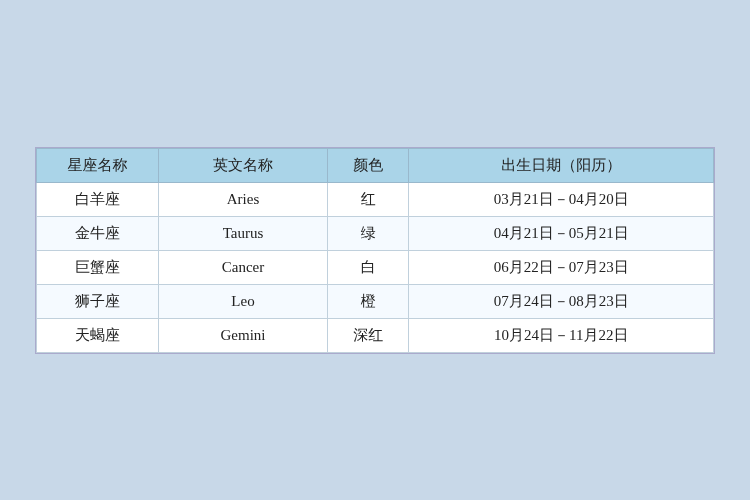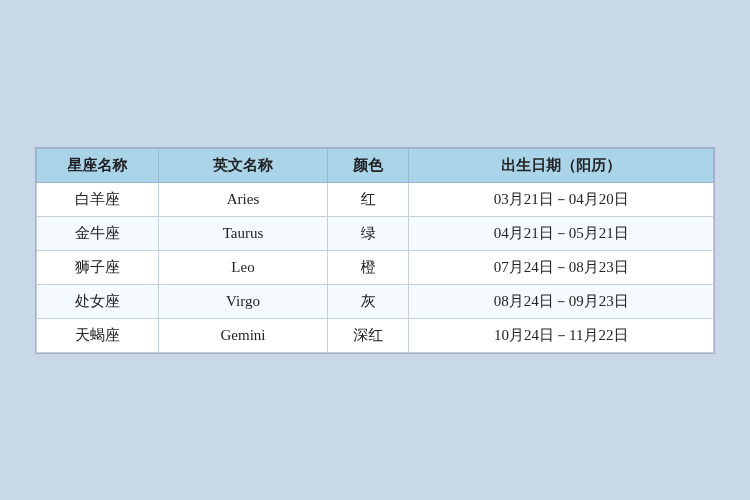--- a/index.html
+++ b/index.html
@@ -31,21 +31,21 @@
     }
 
     thead tr {
       background-color: #aad4e8;
     }
 
     thead th {
       border: 1px solid #99b8cc;
       padding: 7px 10px;
       text-align: center;
-      font-weight: bold;
+      font-weight: normal;
       color: #222;
       font-size: 15px;
     }
 
     tbody tr {
       background-color: #fff;
     }
 
     tbody tr:nth-child(even) {
       background-color: #f5faff;
@@ -84,30 +84,30 @@
           <td>红</td>
           <td>03月21日－04月20日</td>
         </tr>
         <tr>
           <td>金牛座</td>
           <td>Taurus</td>
           <td>绿</td>
           <td>04月21日－05月21日</td>
         </tr>
         <tr>
+          <td>巨蟹座</td>
+          <td>Cancer</td>
+          <td>白</td>
+          <td>06月22日－07月23日</td>
+        </tr>
+        <tr>
           <td>狮子座</td>
           <td>Leo</td>
           <td>橙</td>
           <td>07月24日－08月23日</td>
-        </tr>
-        <tr>
-          <td>处女座</td>
-          <td>Virgo</td>
-          <td>灰</td>
-          <td>08月24日－09月23日</td>
         </tr>
         <tr>
           <td>天蝎座</td>
           <td>Gemini</td>
           <td>深红</td>
           <td>10月24日－11月22日</td>
         </tr>
       </tbody>
   </table>
 </div>

